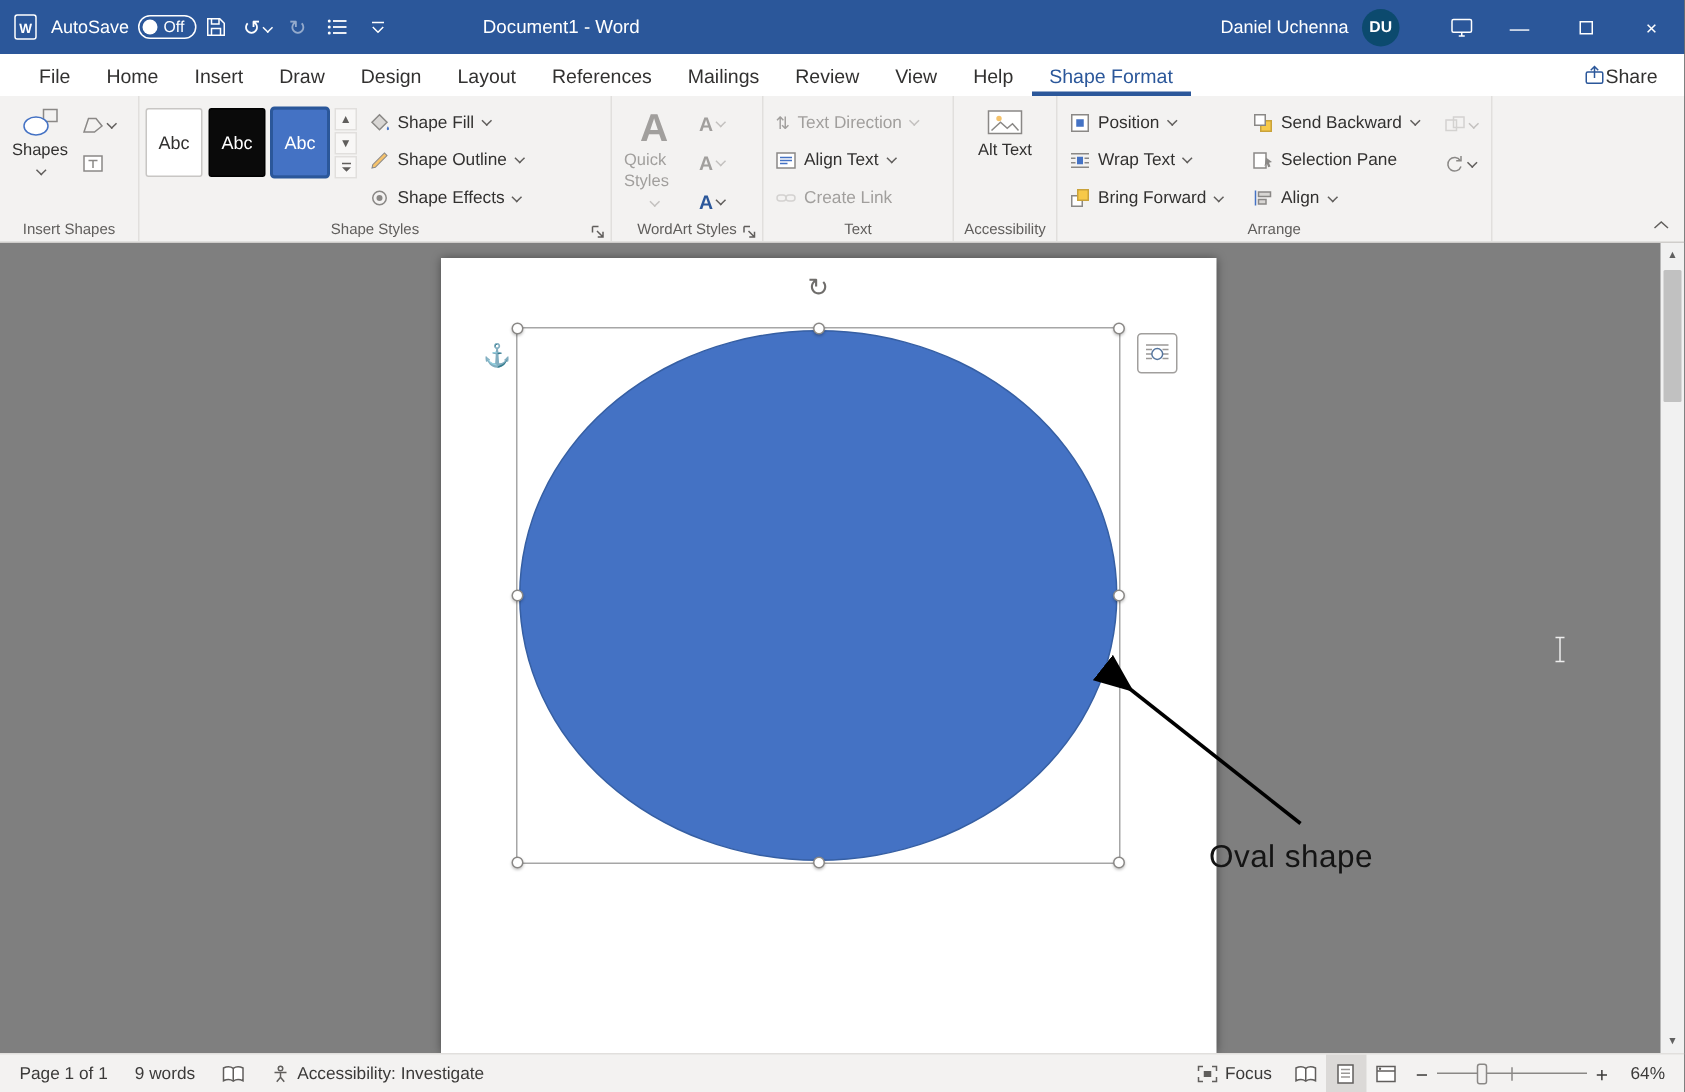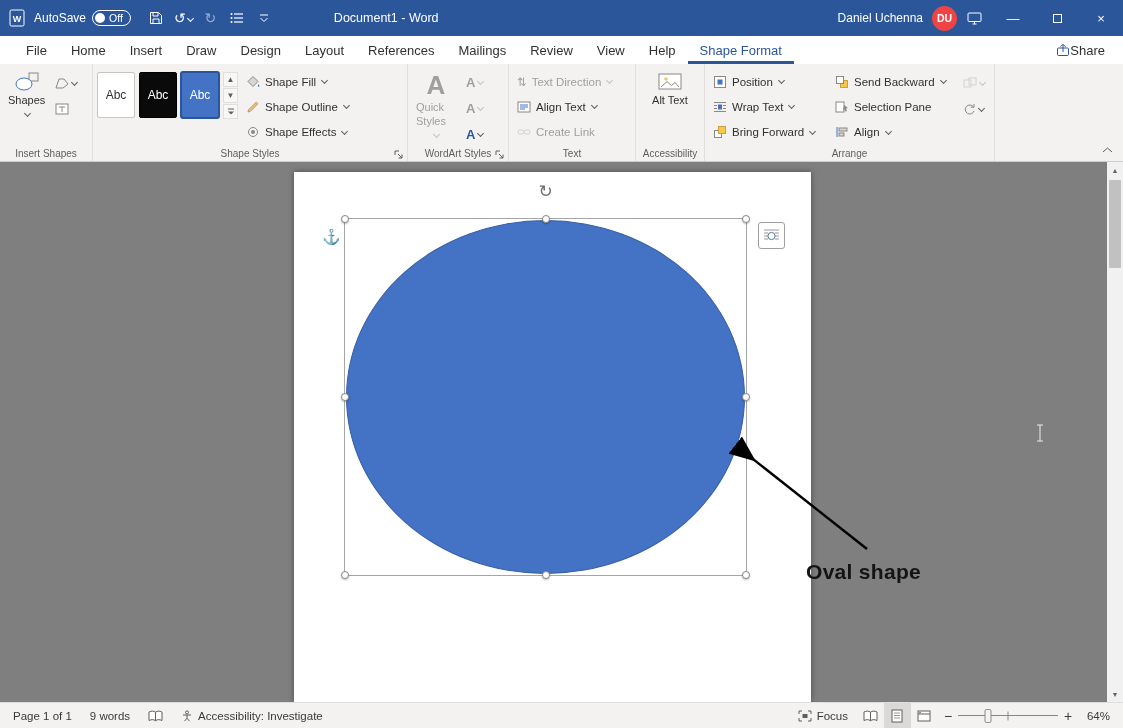--- a/index.html
+++ b/index.html
@@ -1,30 +1,30 @@
 <!DOCTYPE html>
 <html><head>
 <meta charset="utf-8">
 <style>
   *{margin:0;padding:0;box-sizing:border-box}
   body{font-family:"Liberation Sans",sans-serif;background:#555}
   .app{position:relative;width:1123px;height:728px;overflow:hidden;background:#7f7f7f;font-size:12px;color:#323130}
   
   .titlebar{position:absolute;left:0;top:0;width:100%;height:36px;background:#2b579a;display:flex;align-items:center;color:#fff}
   .tb-logo{width:34px;display:flex;justify-content:center;align-items:center}
-  .autosave{display:flex;align-items:center;gap:6px;font-size:12px;margin-right:12px}
+  .autosave{display:flex;align-items:center;gap:6px;font-size:12px;margin-right:0}
   .as-pill{display:flex;align-items:center;gap:4px;border:1px solid #fff;border-radius:9px;padding:1px 7px 1px 2px;font-size:10.5px}
   .as-knob{width:10px;height:10px;border-radius:50%;background:#fff}
   .tb-ico{width:27px;height:28px;display:flex;align-items:center;justify-content:center;font-size:14px;gap:2px}
   .tb-ico.dim{opacity:.5}
   .tb-title{margin-left:56px;font-size:12.5px;white-space:nowrap}
   .tb-search{position:absolute;left:465px;top:6px;width:285px;height:24px;background:rgba(255,255,255,.55);border-radius:3px;display:flex;align-items:center;gap:8px;padding:0 10px;color:#243b63;font-size:12px}
   .tb-right{margin-left:auto;display:flex;align-items:center;height:100%}
   .tb-user{font-size:12px;margin-right:9px;white-space:nowrap}
-  .tb-avatar{width:25px;height:25px;border-radius:50%;background:#ef4444;color:#fff;font-size:10.5px;font-weight:bold;display:flex;align-items:center;justify-content:center;margin-right:0}
+  .tb-avatar{width:25px;height:25px;border-radius:50%;background:#0c4a6e;color:#fff;font-size:10.5px;font-weight:bold;display:flex;align-items:center;justify-content:center;margin-right:24px}
   .winbtn{width:44px;height:36px;display:flex;align-items:center;justify-content:center;font-size:13px}
   .maxbox{width:9px;height:9px;border:1px solid #fff;display:inline-block}
   .cvw{width:5px;height:5px;border-right:1.2px solid #fff;border-bottom:1.2px solid #fff;transform:rotate(45deg);display:inline-block}
   
   .tabsbar{position:absolute;left:0,;top:36px;width:100%;height:28px;background:#fff;display:flex;align-items:stretch;font-size:13px;padding-left:14px}
   .tab{display:flex;align-items:center;padding:0 12px;color:#323130;white-space:nowrap}
   .tab.active{color:#2b579a;box-shadow:inset 0 -3px 0 #2b579a}
   .share{margin-left:auto;display:flex;align-items:center;gap:0;padding:0 18px;color:#323130}
   
   .ribbon{position:absolute;left:0;top:64px;width:100%;height:98px;background:#f3f2f1;border-bottom:1px solid #cfcdcb;display:flex}
@@ -55,21 +55,21 @@
   
   .docarea{position:absolute;left:0;top:162px;width:100%;height:540px;background:#7f7f7f}
   .page{position:absolute;left:294px;top:10px;width:517px;height:530px;background:#fff;box-shadow:0 0 6px rgba(0,0,0,.4)}
   .selbox{position:absolute;left:50px;top:46px;width:403px;height:358px;border:1px solid #a6a6a6}
   .oval{position:absolute;left:1px;top:1px;right:1px;bottom:1px;border-radius:50%;background:#4472c4;border:1px solid #365fa3}
   .hd{position:absolute;width:8px;height:8px;border-radius:50%;background:#fff;border:1px solid #8a8886;transform:translate(-50%,-50%);box-shadow:0 1px 2px rgba(0,0,0,.25)}
   .rotate{position:absolute;left:50%;top:-36px;transform:translateX(-50%);color:#6f6d6b;font-size:17px;line-height:1}
   .anchor{position:absolute;left:28px;top:56px;color:#2e74b5;font-size:15px}
   .layoutopt{position:absolute;left:464px;top:50px;width:27px;height:27px;background:#fff;border:1px solid #a19f9d;border-radius:3px;display:flex;align-items:center;justify-content:center}
   .arrowsvg{position:absolute;left:0;top:0;overflow:visible;pointer-events:none}
-  .annotation{position:absolute;left:512px;top:388px;font-size:21px;font-weight:bold;color:#141414;white-space:nowrap;letter-spacing:.3px}
+  .annotation{position:absolute;left:512px;top:388px;font-size:21px;font-weight:normal;color:#141414;white-space:nowrap;letter-spacing:.3px}
   .ibeam{position:absolute;left:1035px;top:262px}
   .vscroll{position:absolute;right:0;top:0;width:16px;height:100%;background:#f1f1f1;display:flex;flex-direction:column;align-items:center}
   .varrow{height:16px;width:16px;display:flex;align-items:center;justify-content:center;font-size:7px;color:#606060}
   .vthumb{width:12px;height:88px;background:#c1c1c1;border-radius:1px;margin-top:2px}
   .vspace{flex:1}
   
   .statusbar{position:absolute;left:0;top:702px;width:100%;height:26px;background:#f3f2f1;border-top:1px solid #e1dfdd;display:flex;align-items:center;font-size:11.5px;color:#3b3a39;padding:0 4px}
   .sb-item{display:flex;align-items:center;gap:5px;padding:0 9px;height:100%;white-space:nowrap}
   .sb-right{margin-left:auto;display:flex;align-items:center;height:100%}
   .viewbtn{width:27px;height:100%;display:flex;align-items:center;justify-content:center}

